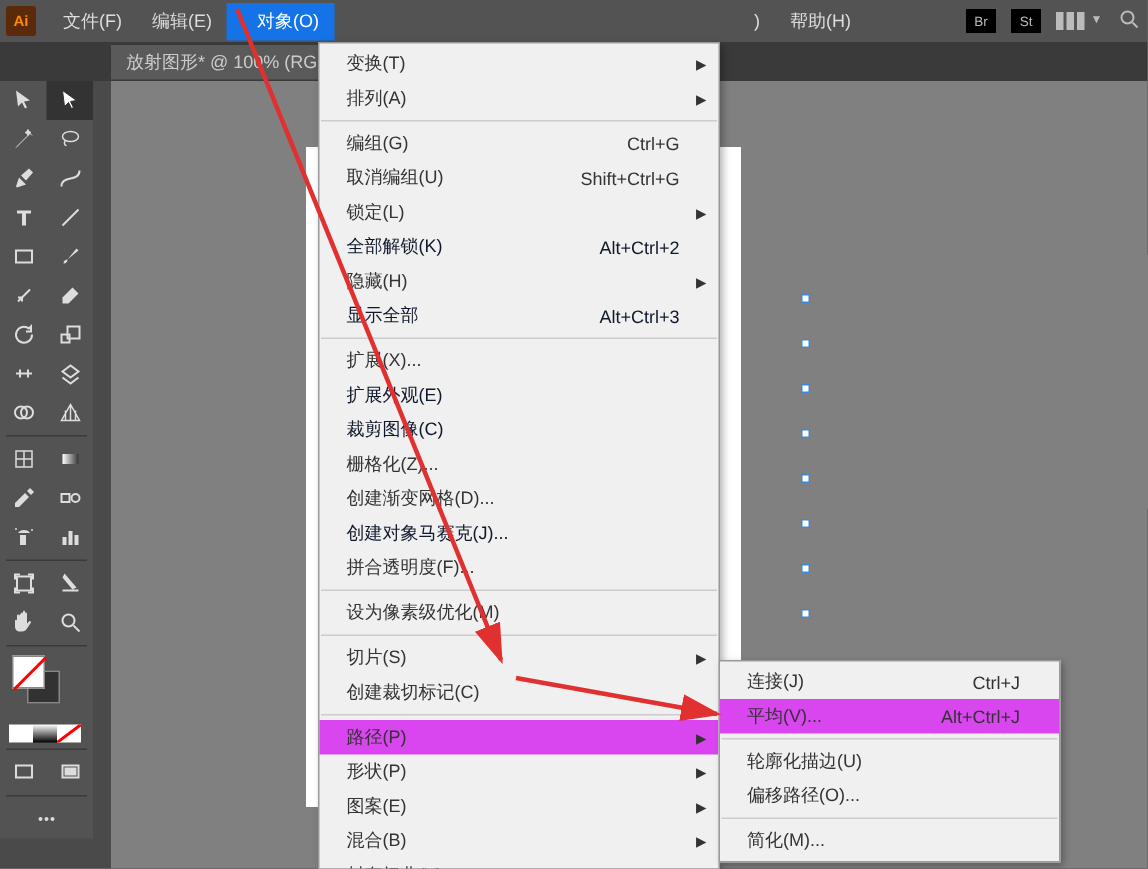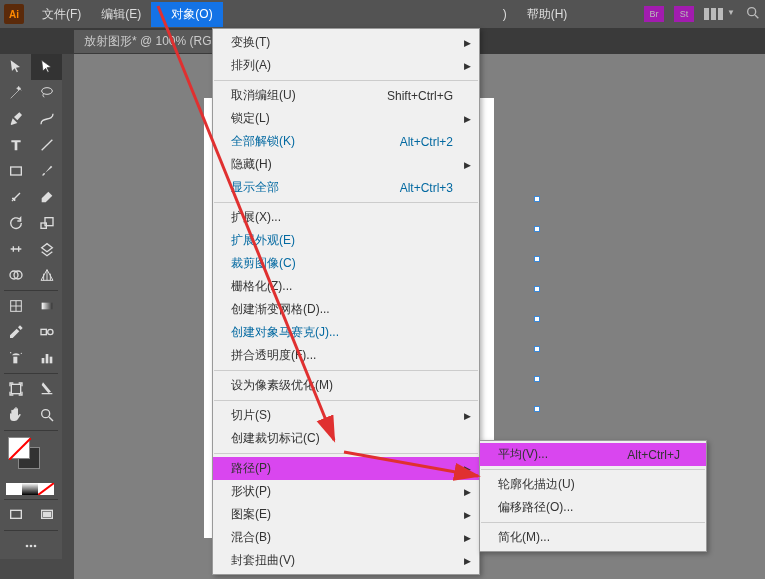--- a/index.html
+++ b/index.html
@@ -4,21 +4,21 @@
 <style>
 * { margin:0; padding:0; box-sizing:border-box; font-family:"Microsoft YaHei","SimSun",Arial,sans-serif; font-size:12px; user-select:none; }
 body { background:#4a4a4a; width:765px; height:579px; overflow:hidden; position:relative; }
 
 
 .menubar { background:#535353; height:28px; display:flex; align-items:center; padding:0 4px; color:#ddd; }
 .ai-badge { width:20px; height:20px; background:#5b2a0a; color:#ff8a00; font-weight:bold; font-size:10px; display:flex; align-items:center; justify-content:center; border-radius:2px; margin-right:8px; }
 .menubar .mi { padding:4px 10px; cursor:default; }
 .menubar .mi.active { background:#1473e6; color:#fff;padding-left:20px; }
 .menubar .right { margin-left:auto; display:flex; align-items:center; gap:10px; color:#bbb; }
-.menubar .gbox { width:20px; height:16px; background:#a21caf; display:flex; align-items:center; justify-content:center; font-size:9px; }
+.menubar .gbox { width:20px; height:16px; background:#000000; display:flex; align-items:center; justify-content:center; font-size:9px; }
 .wsicon { display:flex; gap:2px; }
 .wsicon div { width:5px; height:12px; background:#bbb; }
 
 
 .doctabs { background:#3a3a3a; height:26px; display:flex; align-items:center; padding-left:74px; color:#ccc; }
 .doctab { background:#5a5a5a; padding:3px 10px; }
 
 
 .tools { position:absolute; left:0; top:54px; width:62px; display:flex; flex-direction:column; background:#535353; }
 .trow { display:flex; }
@@ -33,21 +33,21 @@
 .smallsw div { width:16px; height:12px; }
 
 
 .canvas { position:absolute; left:74px; top:54px; right:0; bottom:0; background:#808080; }
 .artboard { position:absolute; left:130px; top:44px; width:290px; height:440px; background:#fff; }
 .handle { width:6px; height:6px; border:1px solid #3a88d8; background:#fff; position:absolute; }
 
 
 .menu { position:absolute; background:#f0f0f0; border:1px solid #999; box-shadow:2px 2px 5px rgba(0,0,0,.3); padding:2px 0; font-size:12px; color:#333; }
 .menu .item { display:flex; align-items:center; padding:3px 20px 3px 18px; position:relative; white-space:nowrap; }
-.menu .item.disabled { color:#0369a1; }
+.menu .item.disabled { color:#0f172a; }
 .menu .item.high { background:#d946ef; }
 .menu .item .sc { position:absolute; right:26px; }
 .menu .item .sub { position:absolute; right:8px; font-size:9px; }
 .menu hr { border:none; border-top:1px solid #ccc; margin:3px 1px; }
 .menu1 { left:212px; top:28px; width:268px; }
 .menu2 { left:479px; top:440px; width:228px; }
 
 
 .arrow { position:absolute; pointer-events:none; }
 </style>
@@ -333,20 +333,24 @@
     <div class="item">
       <span>变换(T)</span>
       <span class="sub">▶</span>
     </div>
     <div class="item">
       <span>排列(A)</span>
       <span class="sub">▶</span>
     </div>
     <hr>
     <div class="item">
+      <span>编组(G)</span>
+      <span class="sc">Ctrl+G</span>
+    </div>
+    <div class="item">
       <span>取消编组(U)</span>
       <span class="sc">Shift+Ctrl+G</span>
     </div>
     <div class="item">
       <span>锁定(L)</span>
       <span class="sub">▶</span>
     </div>
     <div class="item disabled">
       <span>全部解锁(K)</span>
       <span class="sc">Alt+Ctrl+2</span>
@@ -410,20 +414,24 @@
       <span>混合(B)</span>
       <span class="sub">▶</span>
     </div>
     <div class="item">
       <span>封套扭曲(V)</span>
       <span class="sub">▶</span>
     </div>
   </div>
 
 <div class="menu menu2" id="m2">
+    <div class="item">
+      <span>连接(J)</span>
+      <span class="sc">Ctrl+J</span>
+    </div>
     <div class="item high">
       <span>平均(V)...</span>
       <span class="sc">Alt+Ctrl+J</span>
     </div>
     <hr>
     <div class="item">
       <span>轮廓化描边(U)</span>
     </div>
     <div class="item">
       <span>偏移路径(O)...</span>

